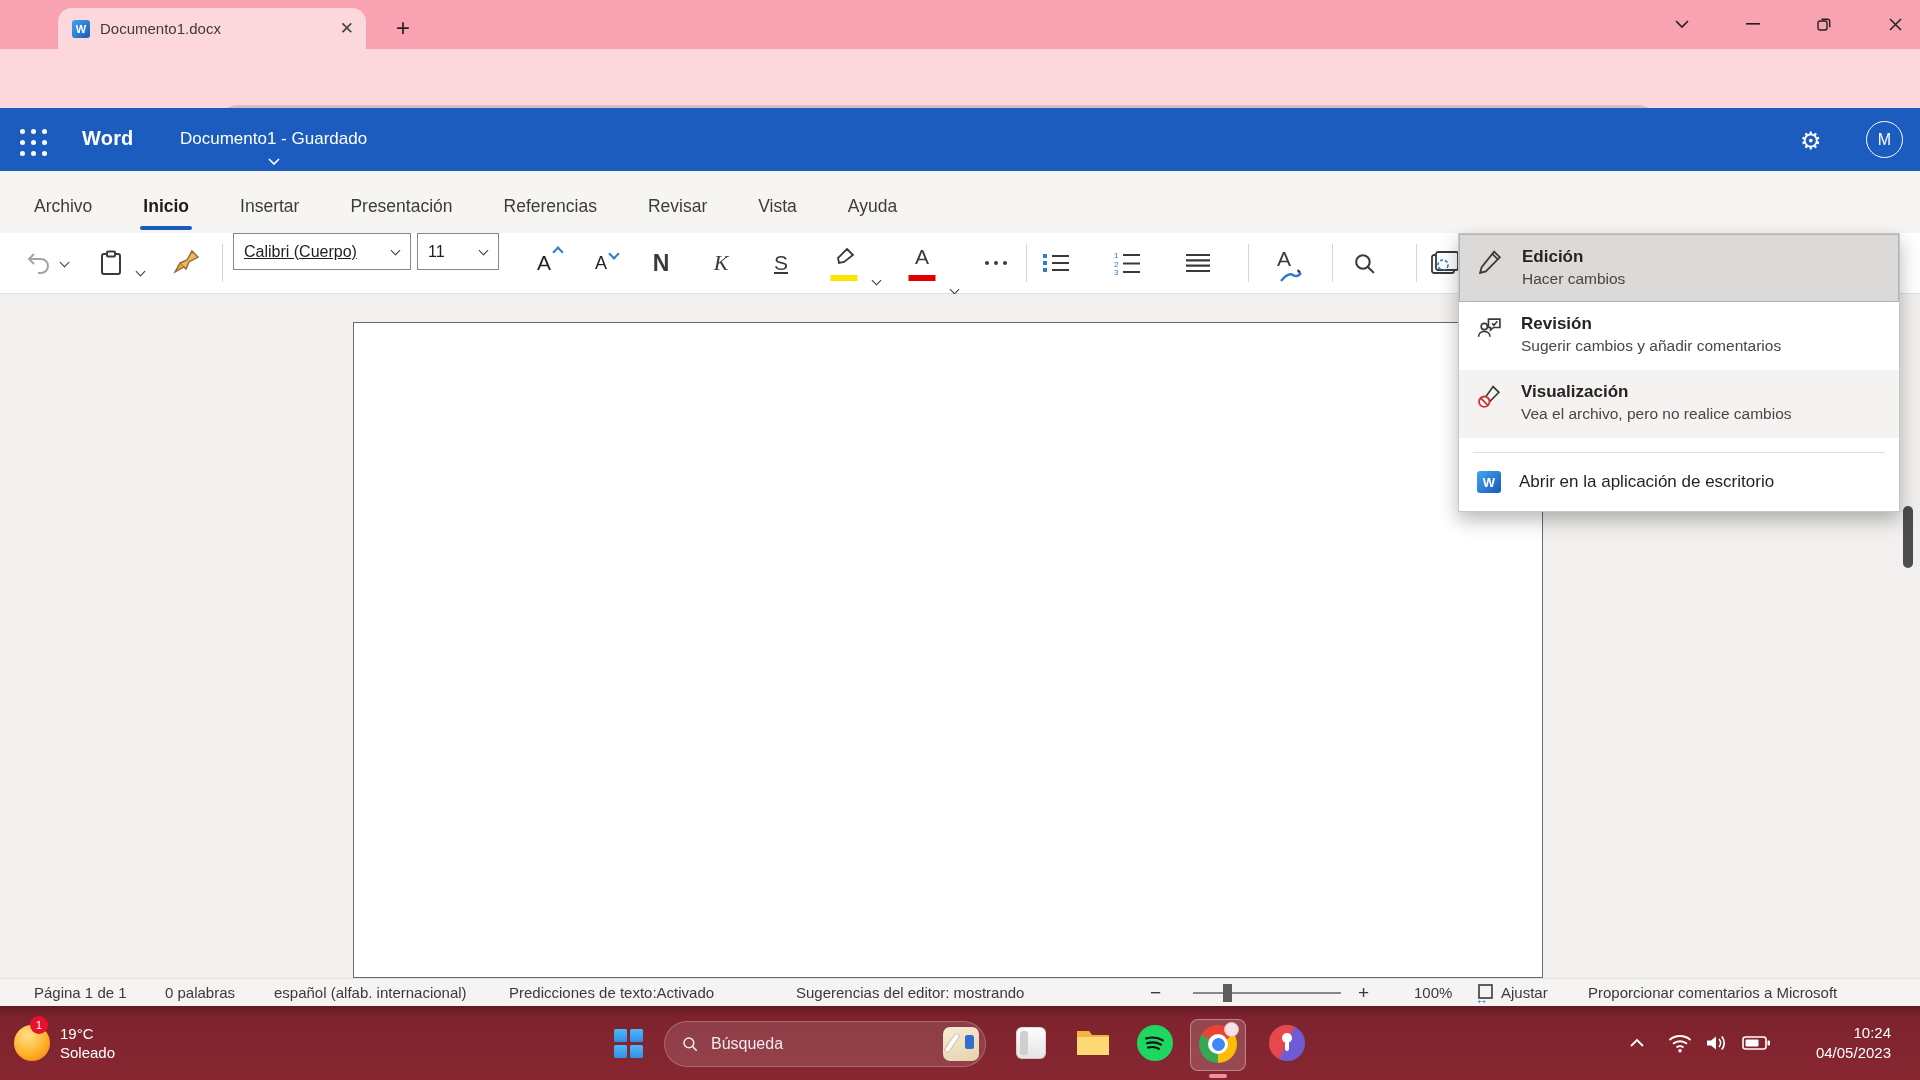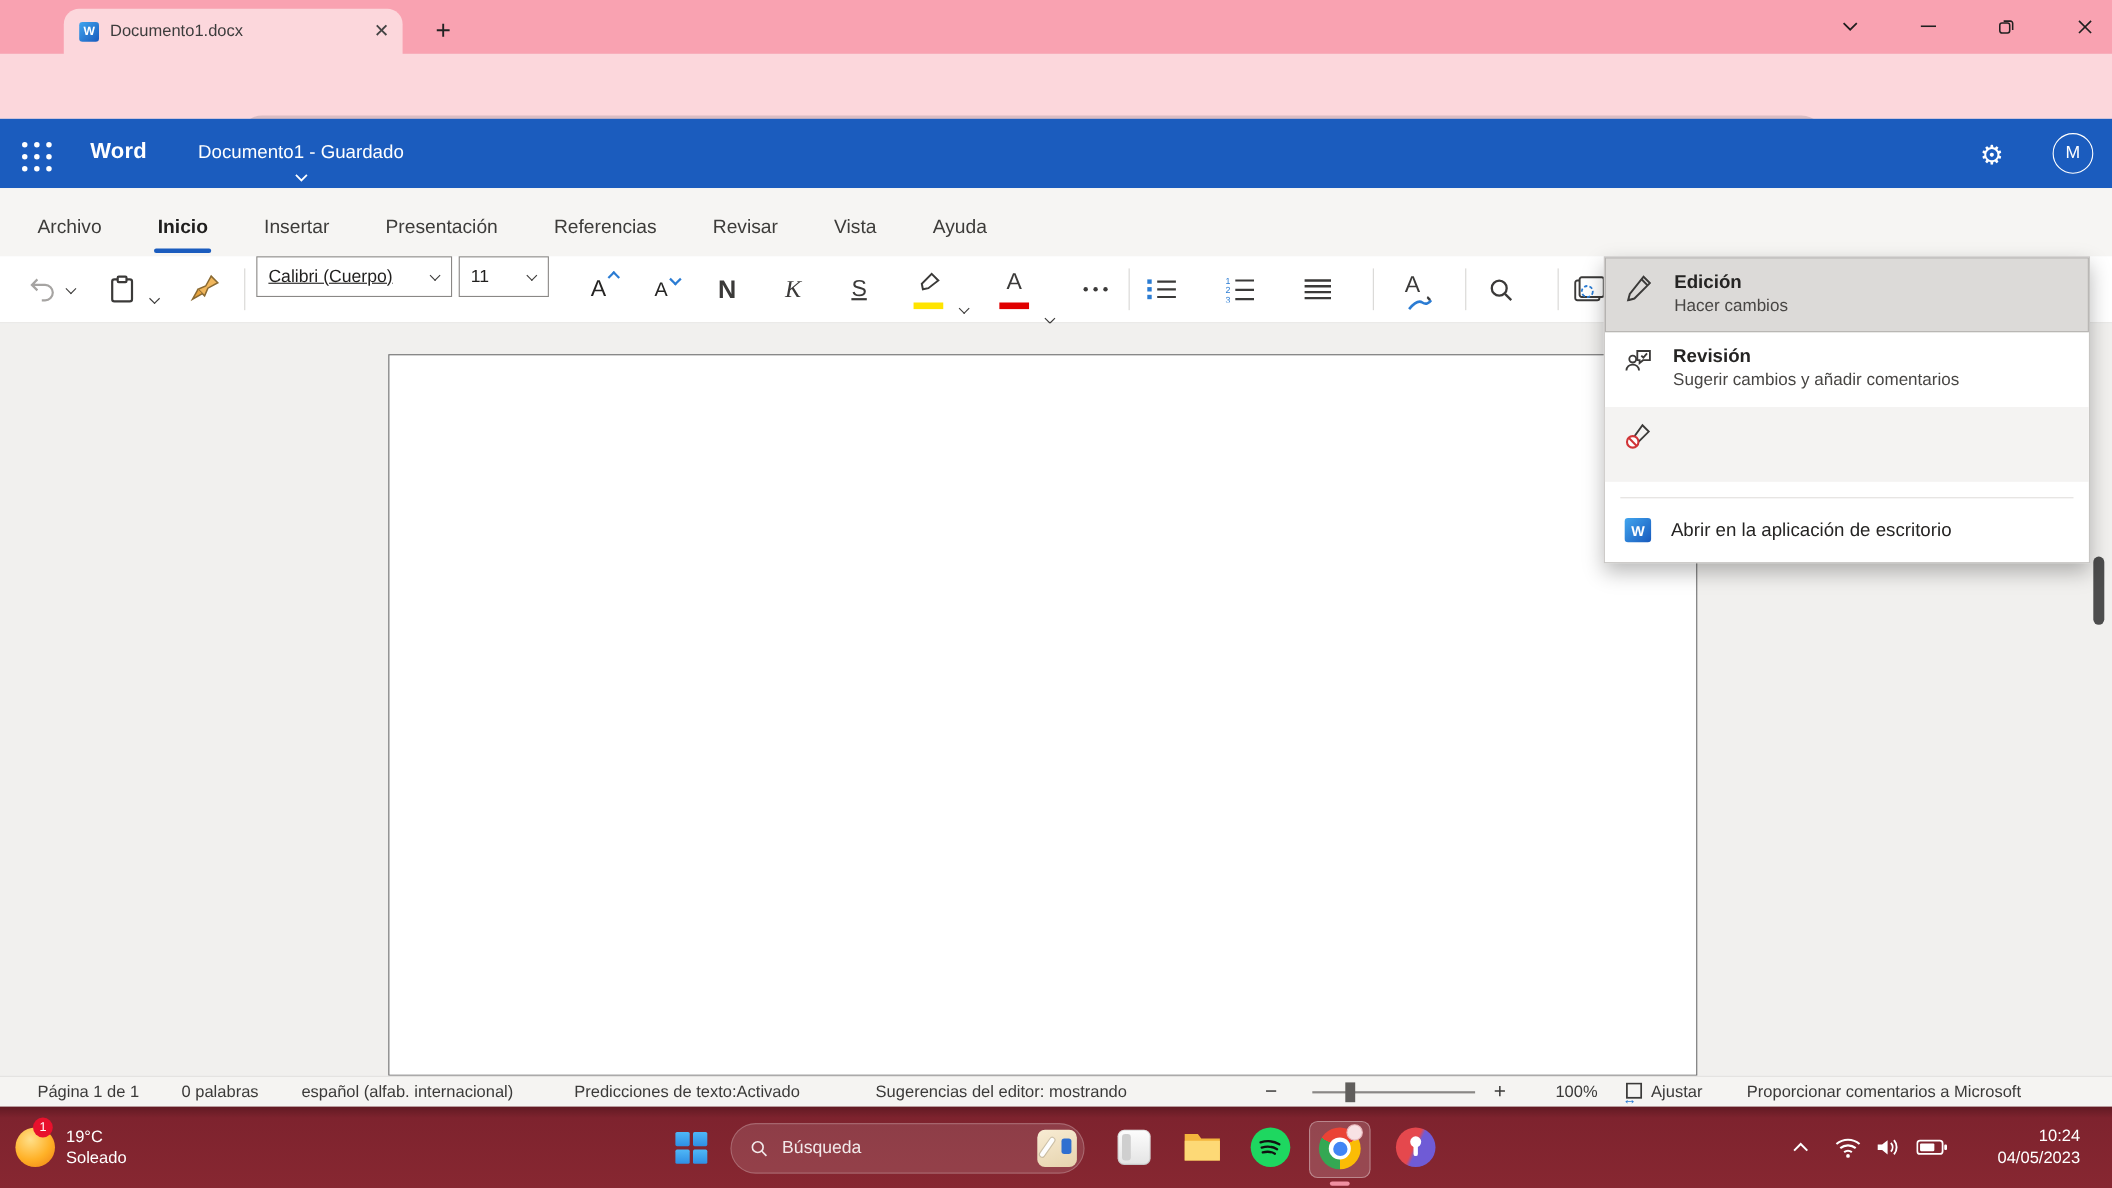--- a/index.html
+++ b/index.html
@@ -436,35 +436,39 @@
     </span>
   </div>
   <div class="erow hov">
     <span class="eic">
       <svg width="25" height="25" viewBox="0 0 24 24">
           <path d="m15.5 2.5 5.5 5.5-9.5 9.5L6 19l1.5-5.5z" fill="none" stroke="#3b3a39" stroke-width="1.6"></path>
           <circle cx="7" cy="17" r="5" fill="#fff" stroke="#d13438" stroke-width="1.8"></circle>
           <path d="m3.7 13.7 6.6 6.6" stroke="#d13438" stroke-width="1.8"></path>
         </svg>
     </span>
+    <span>
+      <div class="etitle">Visualización</div>
+      <div class="esub">Vea el archivo, pero no realice cambios</div>
+    </span>
   </div>
   <div class="esep"></div>
   <div class="eopen">
     <span class="wlogo" style="width:24px;height:22px;font-size:13px;">
         <span>W</span>
       </span>
     <span>Abrir en la aplicación de escritorio</span>
   </div>
 </div>
 
 <div class="abs sbar">
   <div class="sitem" style="left:34px;">Página 1 de 1</div>
   <div class="sitem" style="left:165px;">0 palabras</div>
   <div class="sitem" style="left:274px;">español (alfab. internacional)</div>
-  <div class="sitem" style="left:522px;">Predicciones de texto:Activado</div>
+  <div class="sitem" style="left:509px;">Predicciones de texto:Activado</div>
   <div class="sitem" style="left:796px;">Sugerencias del editor: mostrando</div>
   <div class="sitem" style="left:1150px;font-size:19px;">−</div>
   <div class="ztrack"></div>
   <div class="zthumb"></div>
   <div class="sitem" style="left:1358px;font-size:19px;">+</div>
   <div class="sitem" style="left:1414px;">100%</div>
   <div class="sitem" style="left:1478px;gap:6px;">
     <span style="position:relative;width:17px;height:17px;">
       <svg width="15" height="15" viewBox="0 0 15 15" style="position:absolute;top:0;">
           <rect x="1" y="1" width="13" height="13" fill="none" stroke="#3b3a39" stroke-width="1.6"></rect>

